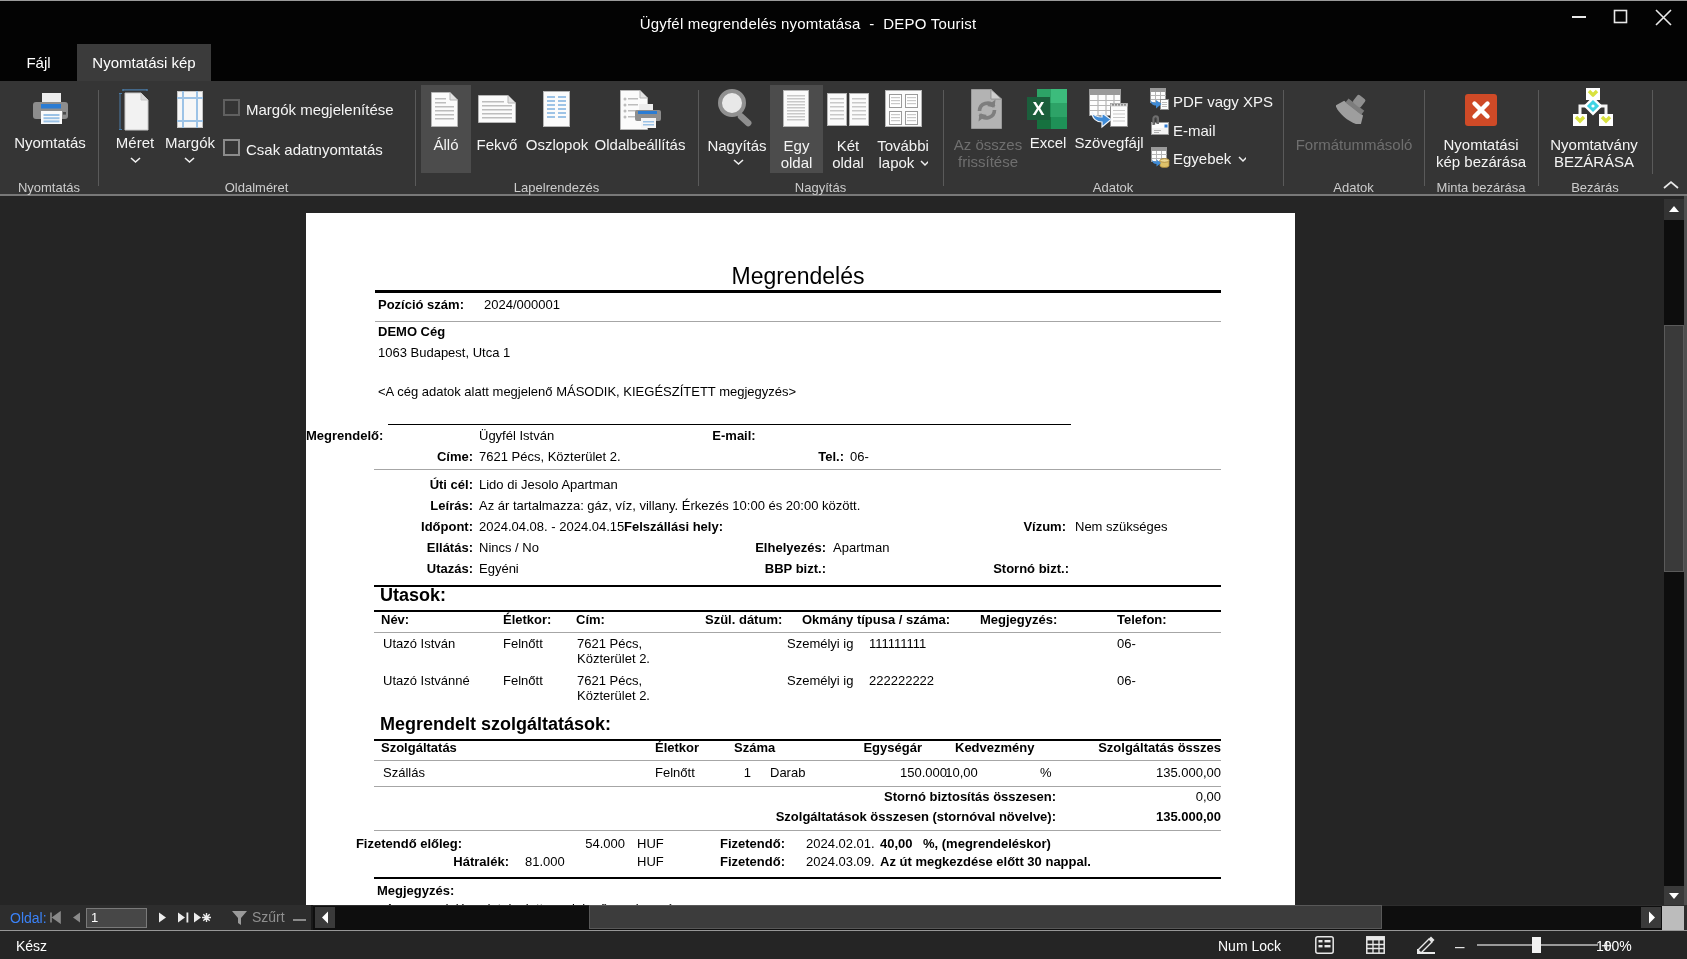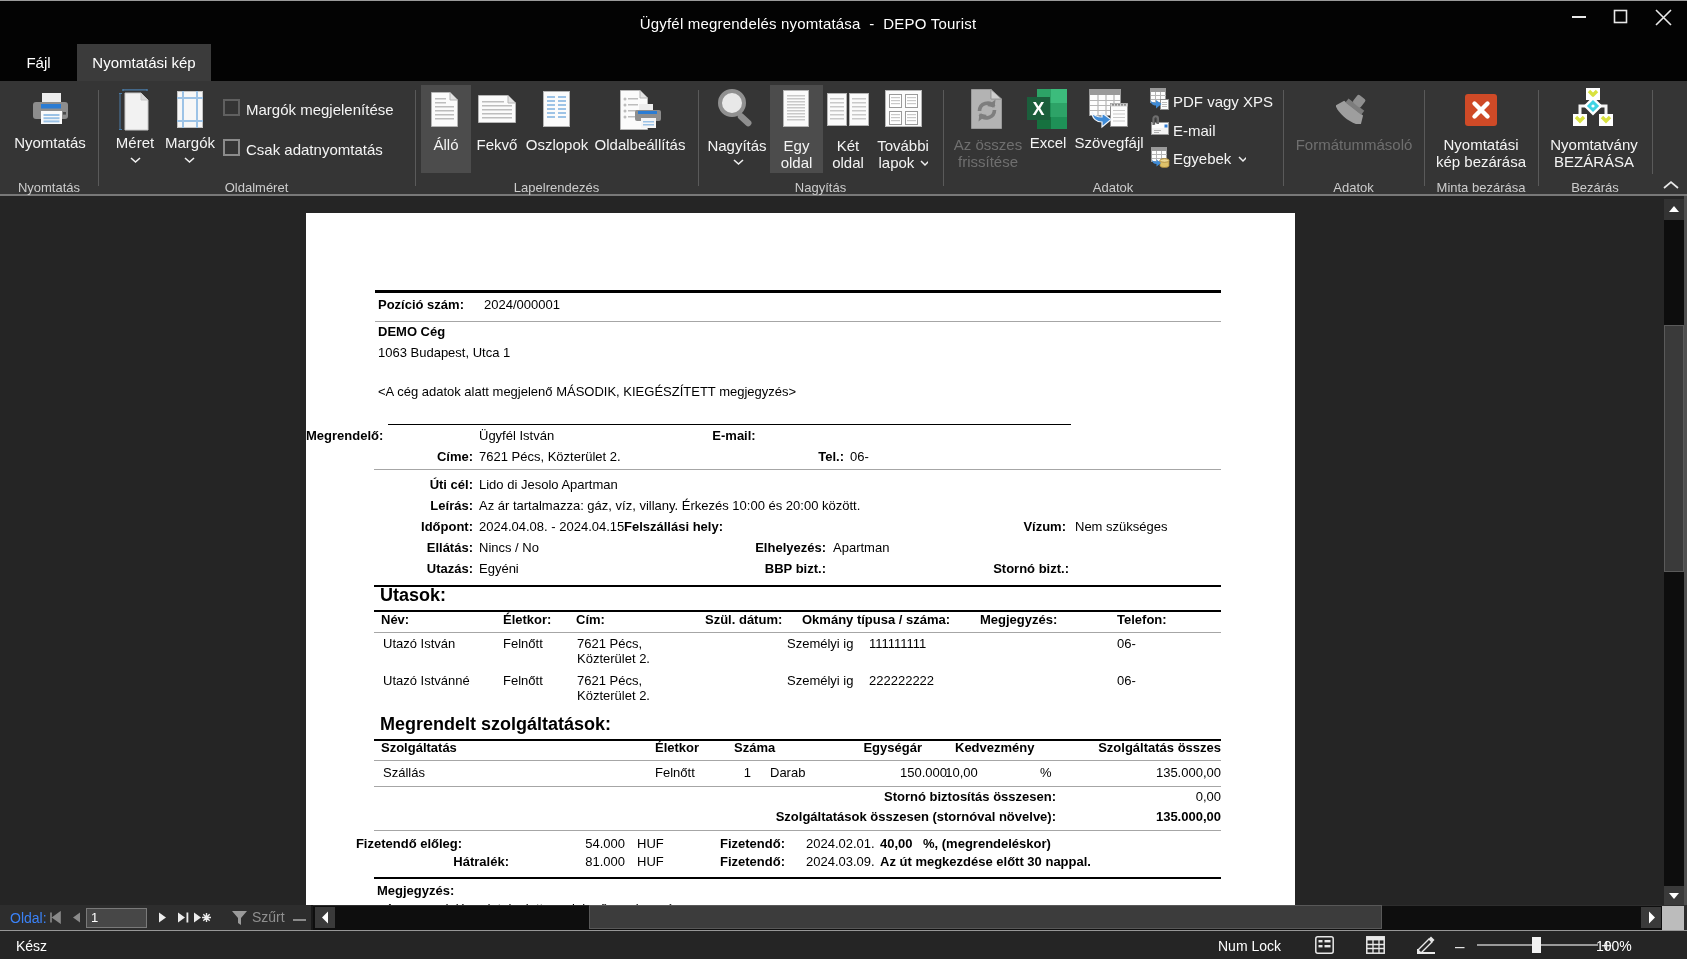--- a/index.html
+++ b/index.html
@@ -396,20 +396,21 @@
 <div class="a glabel" style="left:1538px;width:114px">Bezárás</div>
 <div class="a" style="left:1662px;top:98px">
       <svg width="18" height="12">
         <path d="M2 9 L9 3 L16 9" stroke="#e8e8e8" stroke-width="1.7" fill="none"></path>
       </svg>
     </div>
 </div>
 <div class="a" id="content"></div>
 
 <div class="a" id="page" style="left:306px;top:213px">
+<div class="a" style="left:69px;top:50px;width:846px;text-align:center;font-size:23px">Megrendelés</div>
 <div class="ln" style="left:69px;top:77px;width:846px;height:3px"></div>
 <div class="a b" style="left:72px;top:84px">Pozíció szám:</div>
 <div class="a" style="left:178px;top:84px">2024/000001</div>
 <div class="lg" style="left:69px;top:108px;width:846px;height:1px"></div>
 <div class="a b" style="left:72px;top:111px">DEMO Cég</div>
 <div class="a" style="left:72px;top:132px">1063 Budapest, Utca 1</div>
 <div class="a" style="left:72px;top:171px">&lt;A cég adatok alatt megjelenő MÁSODIK, KIEGÉSZÍTETT megjegyzés&gt;</div>
 <div class="ln" style="left:82px;top:211px;width:683px;height:1px"></div>
 <div class="a b" style="left:0;top:215px;width:167px;text-align:left">Megrendelő:</div>
 <div class="a" style="left:173px;top:215px">Ügyfél István</div>
@@ -483,21 +484,21 @@
 <div class="a b" style="left:715px;top:596px;width:200px;text-align:right">135.000,00</div>
 <div class="lg" style="left:68px;top:617px;width:847px;height:1px"></div>
 <div class="a b" style="left:3px;top:623px;width:200px;text-align:center">Fizetendő előleg:</div>
 <div class="a" style="left:219px;top:623px;width:100px;text-align:right">54.000</div>
 <div class="a" style="left:331px;top:623px">HUF</div>
 <div class="a b" style="left:379px;top:623px;width:100px;text-align:right">Fizetendő:</div>
 <div class="a" style="left:500px;top:623px">2024.02.01.</div>
 <div class="a b" style="left:574px;top:623px">40,00</div>
 <div class="a b" style="left:617px;top:623px">%, (megrendeléskor)</div>
 <div class="a b" style="left:3px;top:641px;width:200px;text-align:right">Hátralék:</div>
-<div class="a" style="left:219px;top:641px;width:100px;text-align:right">81.000</div>
+<div class="a" style="left:219px;top:641px;width:100px;">81.000</div>
 <div class="a" style="left:331px;top:641px">HUF</div>
 <div class="a b" style="left:379px;top:641px;width:100px;text-align:right">Fizetendő:</div>
 <div class="a" style="left:500px;top:641px">2024.03.09.</div>
 <div class="a b" style="left:574px;top:641px">Az út megkezdése előtt 30 nappal.</div>
 <div class="ln" style="left:68px;top:664px;width:847px;height:2px"></div>
 <div class="a b" style="left:71px;top:670px">Megjegyzés:</div>
 <div class="a" style="left:72px;top:688px">&lt;A megrendelés adatok alatt megjelenő megjegyzés&gt;</div>
 </div>
 
 <div class="a" style="left:1664px;top:199px;width:20px;height:706px;background:#0d0d0d"></div>

